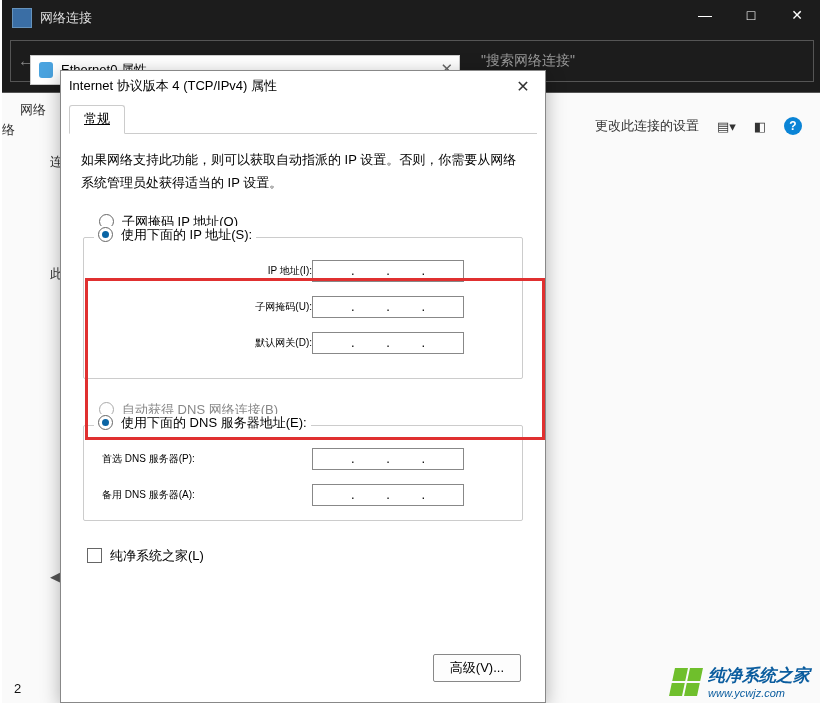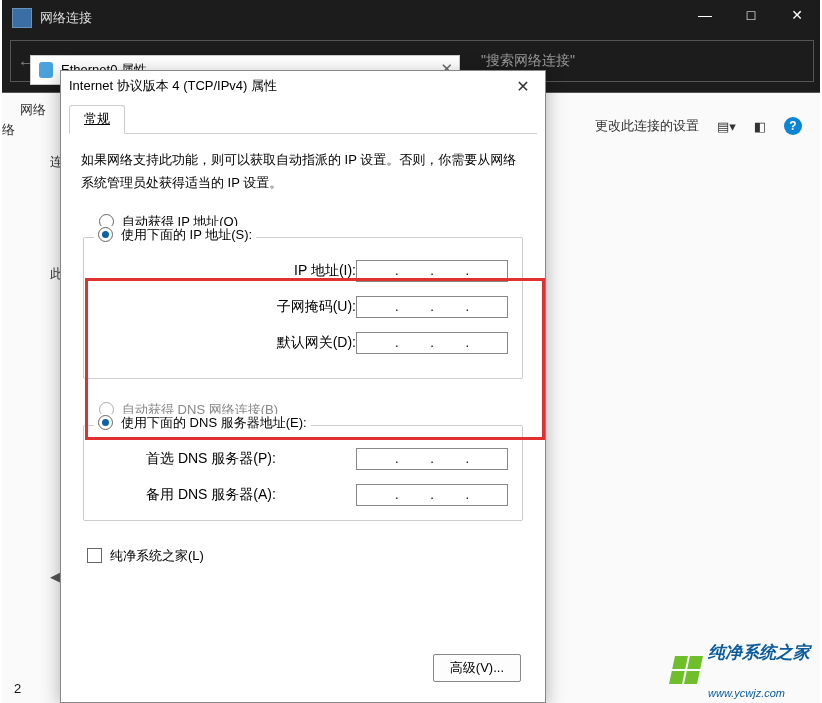--- a/index.html
+++ b/index.html
@@ -248,22 +248,21 @@
     position: relative;
     top: -2px;
   }
   .field-row {
     display: flex;
     align-items: center;
     margin: 14px 0 14px 18px;
   }
   .field-label {
     width: 210px;
-    font-size: 14px;
-    margin-left: 44px;
+    font-size: 10px;
   }
   .ip-input {
     width: 152px;
     height: 22px;
     border: 1px solid #888;
     background: #fff;
     display: flex;
     align-items: center;
     justify-content: space-evenly;
     font-size: 13px;
@@ -312,21 +311,21 @@
   .wm-logo {
     width: 28px; height: 28px;
     display: grid;
     grid-template-columns: 1fr 1fr;
     grid-template-rows: 1fr 1fr;
     gap: 2px;
     transform: skewX(-12deg);
   }
   .wm-logo div { background: #6fbf2c; }
   .wm-text .t1 { font-size: 17px; font-weight: 700; font-style: italic; color: #0a5c9e;}
-  .wm-text .t2 { font-size: 11px; color: #0a5c9e; font-style: italic; margin-top: 23px;}
+  .wm-text .t2 { font-size: 11px; color: #0a5c9e; font-style: italic;}
 </style>
 </head>
 <body>
 
 <div class="bg-window"></div>
 <div class="bg-titlebar">
   <span class="icon"></span>
   <span>网络连接</span>
 </div>
 <div class="bg-sys-buttons">
@@ -367,21 +366,21 @@
 
   <div class="tabs">
     <div class="tab">常规</div>
   </div>
 
   <div class="dialog-body">
     <div class="intro">如果网络支持此功能，则可以获取自动指派的 IP 设置。否则，你需要从网络系统管理员处获得适当的 IP 设置。</div>
 
     <div class="radio-row">
       <span class="radio"></span>
-      <span class="radio-label">自动获得 IP 地址(O)</span>
+      <span class="radio-label">子网掩码 IP 地址(O)</span>
     </div>
 
     <div class="group-box" style="padding-bottom:10px;text-align:right;">
       <div class="radio-row header">
         <span class="radio checked"></span>
         <span class="radio-label">使用下面的 IP 地址(S):</span>
       </div>
       <div class="field-row">
         <span class="field-label">IP 地址(I):</span>
         <span class="ip-input">.  .  .</span>

